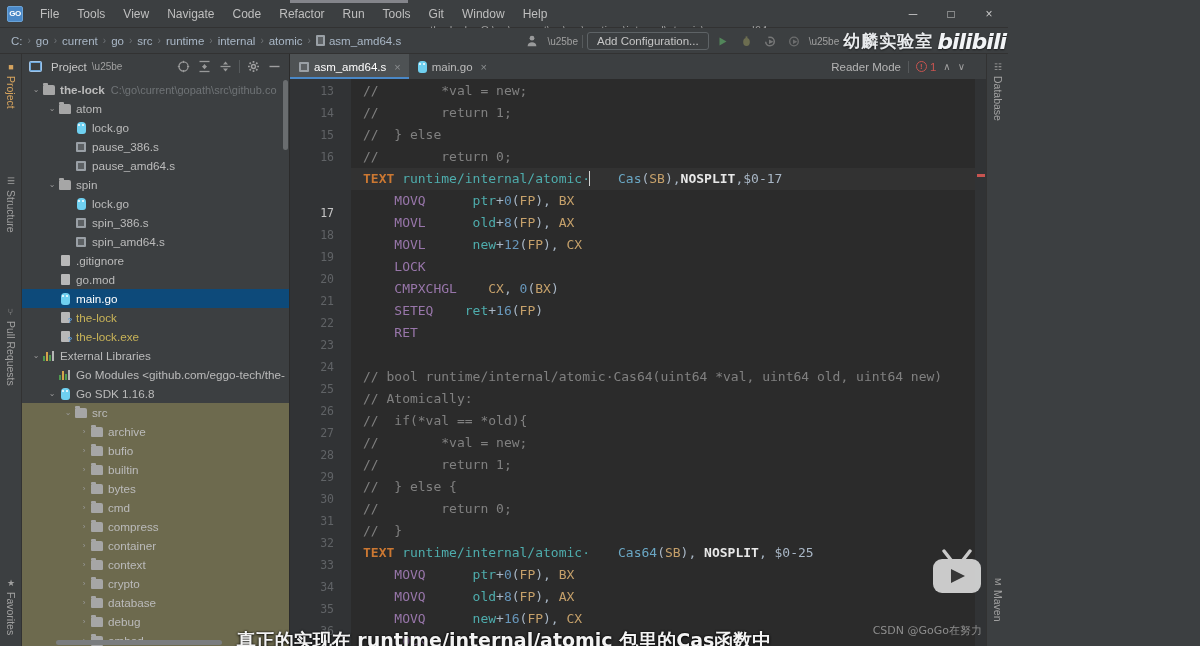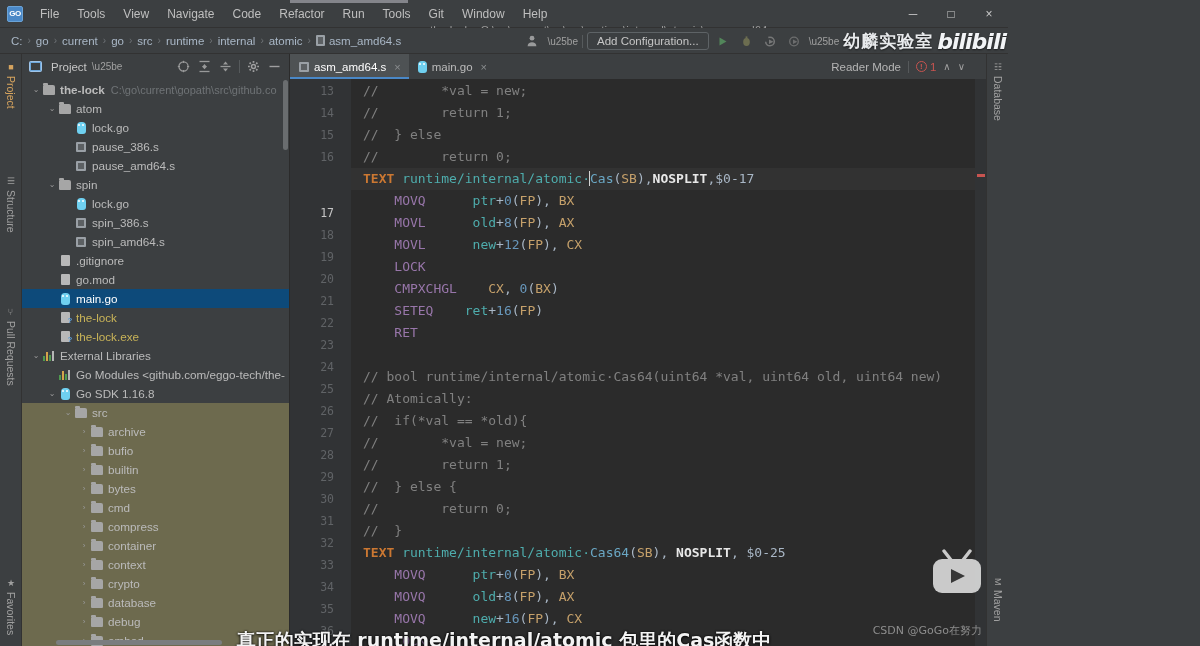--- a/index.html
+++ b/index.html
@@ -202,21 +202,21 @@
   .fold-col { width: 9px; flex: 0 0 9px; background: #313335; }
   .code {
     flex: 1 1 auto; padding-top: 1px; overflow: hidden; position: relative;
     font-family: "DejaVu Sans Mono", monospace; font-size: 13px;
   }
   .cl { height: 22px; line-height: 22px; white-space: pre; padding-left: 12px; }
   .cl.cur { background: #323232; }
   .cm { color: #808080; }
   .kw-text { color: #cc7832; font-weight: bold; }
   .sym { color: #4eadad; }
-  .fn { color: #6aa7c4; }
+  .fn { color: #6aa7c4; margin-left: 28px; }
   .reg { color: #9876aa; }
   .reg2 { color: #c5a06a; }
   .num { color: #6897bb; }
   .ident { color: #4eadad; }
   .plain { color: #a9b7c6; }
   .bold-w { color: #e8e8e8; font-weight: bold; }
   .caret {
     display:inline-block; width:1px; height:15px; background:#d4d4d4;
     vertical-align:-3px; margin: 0 -0.5px;
   }

